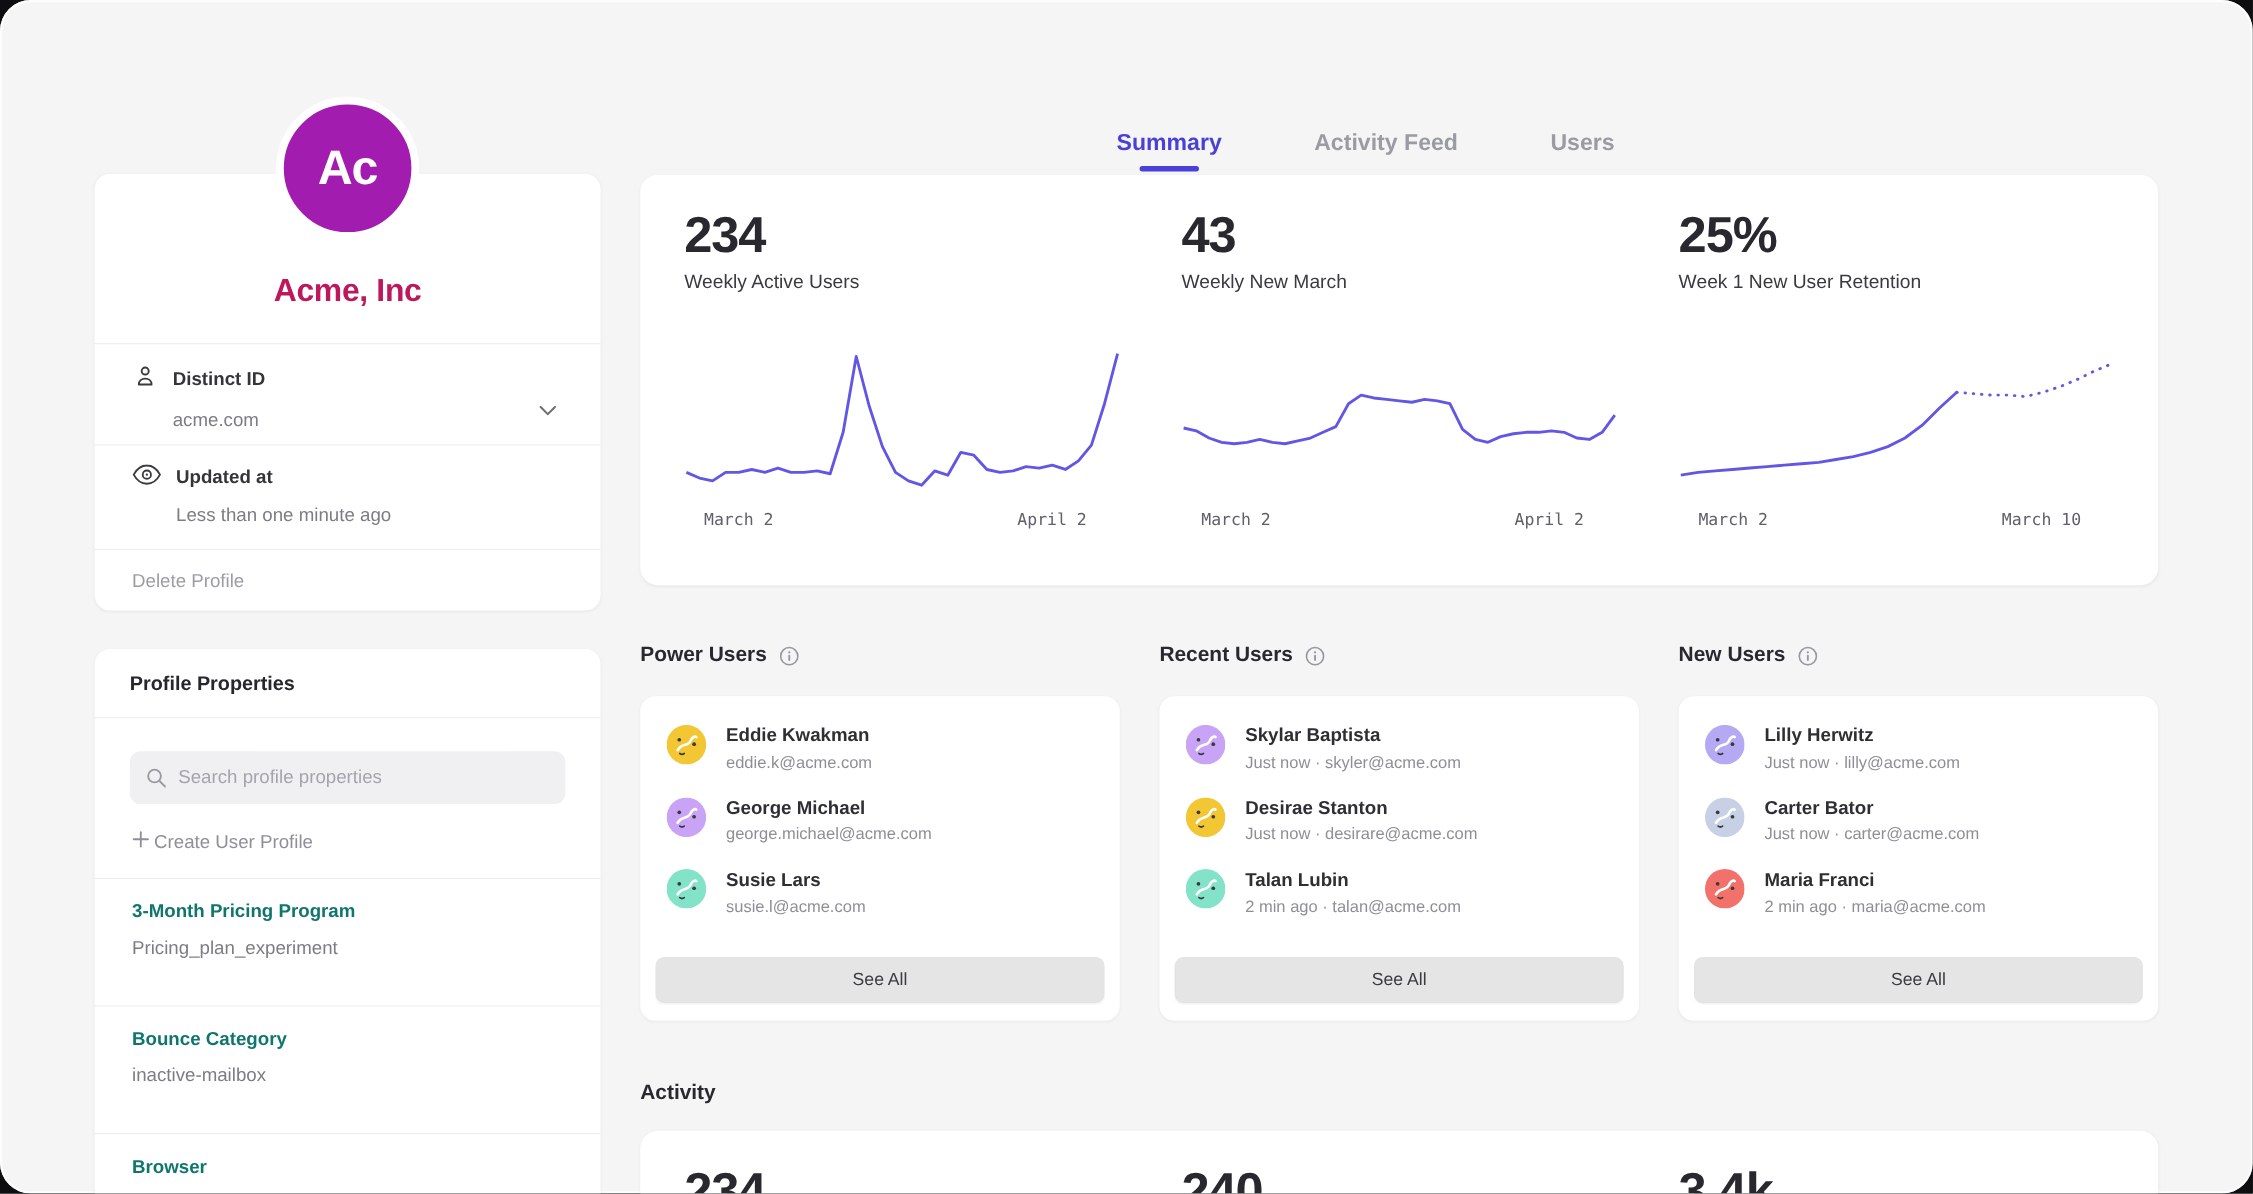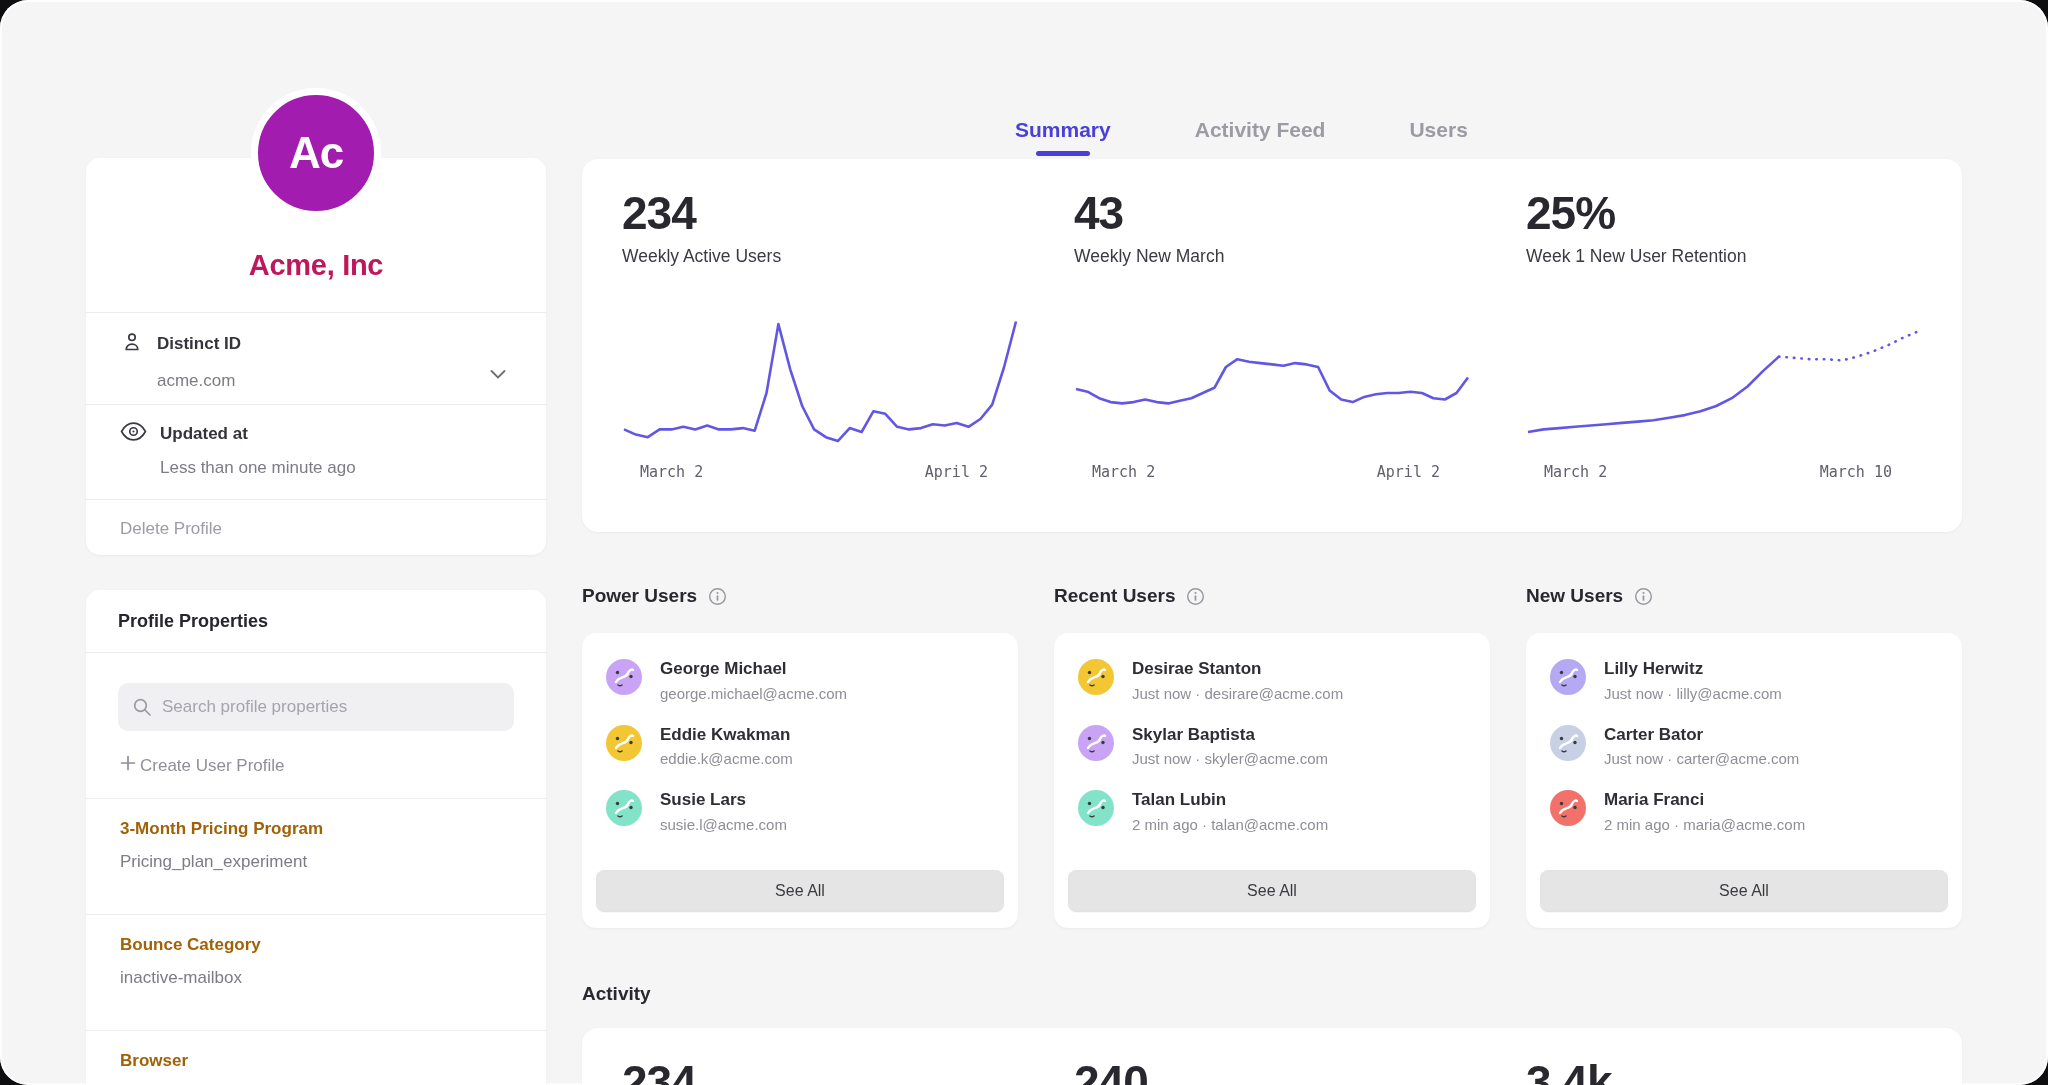--- a/index.html
+++ b/index.html
@@ -24,21 +24,21 @@
   .delete-row{height:57px;display:flex;align-items:center;padding-left:34px;font-size:17px;color:#9c9ca4;cursor:pointer;}
   .props-card{left:86px;top:590px;width:460px;height:620px;}
   .props-head{height:62px;display:flex;align-items:center;padding-left:32px;font-size:18px;font-weight:700;color:#26262c;}
   .search-wrap{margin:30px 32px 0 32px;position:relative;}
   .search-wrap input{width:100%;box-sizing:border-box;height:48px;border:none;outline:none;background:#f0f0f3;border-radius:10px;
        padding:0 14px 0 44px;font-size:17px;color:#14532d;font-family:"Liberation Sans",sans-serif;}
   .search-wrap input::placeholder{color:#a4a4ac;}
   .search-wrap .sicon{position:absolute;left:14px;top:14px;}
   .create-row{display:flex;align-items:center;gap:4px;margin:24px 32px 22px 34px;font-size:17px;color:#8f8f97;cursor:pointer;}
   .prop-item{padding:20px 32px 0 34px;height:75px;box-sizing:content-box;}
-  .prop-name{font-size:17px;font-weight:700;color:#a16207;}
+  .prop-name{font-size:17px;font-weight:700;color:#0f766e;}
   .prop-value{font-size:17px;color:#7c7c84;margin-top:13px;}
   
   .tabs{position:absolute;left:582px;top:118px;width:1380px;display:flex;z-index:4;}
   .tab{font-size:21px;font-weight:700;color:#9b9ba3;line-height:24px;cursor:pointer;text-align:center;}
   .tab.active{color:var(--accent);}
   .tab .tab-underline{height:5px;border-radius:3px;background:transparent;margin:9px auto 0;width:54px;}
   .tab.active .tab-underline{background:var(--accent);}
   
   .stats-card{position:absolute;left:582px;top:159px;width:1380px;height:373px;background:#fff;border-radius:16px;
       box-shadow:0 1px 3px rgba(20,20,30,.05);box-sizing:border-box;padding:30px 40px 18px 40px;
@@ -226,84 +226,84 @@
     <circle cx="10" cy="10" r="8.2" fill="none" stroke="#97979f" stroke-width="1.5"></circle>
     <circle cx="10" cy="6.3" r="1.1" fill="#97979f"></circle>
     <rect x="9.1" y="8.6" width="1.8" height="6" rx="0.9" fill="#97979f"></rect>
   </svg>
       </div>
     </div>
   <div class="user-cards" id="user-cards">
       <div class="user-card">
         <div class="user-row">
        <span class="u-avatar"><svg viewBox="0 0 36 36" width="36" height="36">
+    <circle cx="18" cy="18" r="18" fill="#f2c733"></circle>
+    <path d="M10 23 C14 16 20 20 22 14 C23 11 26 10 27 11" stroke="#ffffff" stroke-width="2.4" fill="none" stroke-linecap="round"></path>
+    <circle cx="11.5" cy="13.5" r="1.7" fill="#3a3a3a"></circle>
+    <circle cx="25" cy="17.5" r="1.7" fill="#3a3a3a"></circle>
+    <path d="M12 26 q2 1.6 4 0" stroke="#3a3a3a" stroke-width="1.6" fill="none" stroke-linecap="round"></path>
+  </svg></span>
+       <span>
+         <div class="u-name">Eddie Kwakman</div>
+         <div class="u-detail">eddie.k@acme.com</div>
+       </span>
+     </div>
+        <div class="user-row">
+       <span class="u-avatar"><svg viewBox="0 0 36 36" width="36" height="36">
     <circle cx="18" cy="18" r="18" fill="#c9a3f5"></circle>
     <path d="M10 23 C14 16 20 20 22 14 C23 11 26 10 27 11" stroke="#ffffff" stroke-width="2.4" fill="none" stroke-linecap="round"></path>
     <circle cx="11.5" cy="13.5" r="1.7" fill="#3a3a3a"></circle>
     <circle cx="25" cy="17.5" r="1.7" fill="#3a3a3a"></circle>
     <path d="M12 26 q2 1.6 4 0" stroke="#3a3a3a" stroke-width="1.6" fill="none" stroke-linecap="round"></path>
   </svg></span>
        <span>
          <div class="u-name">George Michael</div>
          <div class="u-detail">george.michael@acme.com</div>
        </span>
      </div>
         <div class="user-row">
        <span class="u-avatar"><svg viewBox="0 0 36 36" width="36" height="36">
-    <circle cx="18" cy="18" r="18" fill="#f2c733"></circle>
-    <path d="M10 23 C14 16 20 20 22 14 C23 11 26 10 27 11" stroke="#ffffff" stroke-width="2.4" fill="none" stroke-linecap="round"></path>
-    <circle cx="11.5" cy="13.5" r="1.7" fill="#3a3a3a"></circle>
-    <circle cx="25" cy="17.5" r="1.7" fill="#3a3a3a"></circle>
-    <path d="M12 26 q2 1.6 4 0" stroke="#3a3a3a" stroke-width="1.6" fill="none" stroke-linecap="round"></path>
-  </svg></span>
-       <span>
-         <div class="u-name">Eddie Kwakman</div>
-         <div class="u-detail">eddie.k@acme.com</div>
-       </span>
-     </div>
-        <div class="user-row">
-       <span class="u-avatar"><svg viewBox="0 0 36 36" width="36" height="36">
     <circle cx="18" cy="18" r="18" fill="#82e3c8"></circle>
     <path d="M10 23 C14 16 20 20 22 14 C23 11 26 10 27 11" stroke="#ffffff" stroke-width="2.4" fill="none" stroke-linecap="round"></path>
     <circle cx="11.5" cy="13.5" r="1.7" fill="#3a3a3a"></circle>
     <circle cx="25" cy="17.5" r="1.7" fill="#3a3a3a"></circle>
     <path d="M12 26 q2 1.6 4 0" stroke="#3a3a3a" stroke-width="1.6" fill="none" stroke-linecap="round"></path>
   </svg></span>
        <span>
          <div class="u-name">Susie Lars</div>
          <div class="u-detail">susie.l@acme.com</div>
        </span>
      </div>
         <div class="see-all">See All</div>
       </div>
       <div class="user-card">
         <div class="user-row">
        <span class="u-avatar"><svg viewBox="0 0 36 36" width="36" height="36">
+    <circle cx="18" cy="18" r="18" fill="#c9a3f5"></circle>
+    <path d="M10 23 C14 16 20 20 22 14 C23 11 26 10 27 11" stroke="#ffffff" stroke-width="2.4" fill="none" stroke-linecap="round"></path>
+    <circle cx="11.5" cy="13.5" r="1.7" fill="#3a3a3a"></circle>
+    <circle cx="25" cy="17.5" r="1.7" fill="#3a3a3a"></circle>
+    <path d="M12 26 q2 1.6 4 0" stroke="#3a3a3a" stroke-width="1.6" fill="none" stroke-linecap="round"></path>
+  </svg></span>
+       <span>
+         <div class="u-name">Skylar Baptista</div>
+         <div class="u-detail">Just now · skyler@acme.com</div>
+       </span>
+     </div>
+        <div class="user-row">
+       <span class="u-avatar"><svg viewBox="0 0 36 36" width="36" height="36">
     <circle cx="18" cy="18" r="18" fill="#f2c733"></circle>
     <path d="M10 23 C14 16 20 20 22 14 C23 11 26 10 27 11" stroke="#ffffff" stroke-width="2.4" fill="none" stroke-linecap="round"></path>
     <circle cx="11.5" cy="13.5" r="1.7" fill="#3a3a3a"></circle>
     <circle cx="25" cy="17.5" r="1.7" fill="#3a3a3a"></circle>
     <path d="M12 26 q2 1.6 4 0" stroke="#3a3a3a" stroke-width="1.6" fill="none" stroke-linecap="round"></path>
   </svg></span>
        <span>
          <div class="u-name">Desirae Stanton</div>
          <div class="u-detail">Just now · desirare@acme.com</div>
-       </span>
-     </div>
-        <div class="user-row">
-       <span class="u-avatar"><svg viewBox="0 0 36 36" width="36" height="36">
-    <circle cx="18" cy="18" r="18" fill="#c9a3f5"></circle>
-    <path d="M10 23 C14 16 20 20 22 14 C23 11 26 10 27 11" stroke="#ffffff" stroke-width="2.4" fill="none" stroke-linecap="round"></path>
-    <circle cx="11.5" cy="13.5" r="1.7" fill="#3a3a3a"></circle>
-    <circle cx="25" cy="17.5" r="1.7" fill="#3a3a3a"></circle>
-    <path d="M12 26 q2 1.6 4 0" stroke="#3a3a3a" stroke-width="1.6" fill="none" stroke-linecap="round"></path>
-  </svg></span>
-       <span>
-         <div class="u-name">Skylar Baptista</div>
-         <div class="u-detail">Just now · skyler@acme.com</div>
        </span>
      </div>
         <div class="user-row">
        <span class="u-avatar"><svg viewBox="0 0 36 36" width="36" height="36">
     <circle cx="18" cy="18" r="18" fill="#82e3c8"></circle>
     <path d="M10 23 C14 16 20 20 22 14 C23 11 26 10 27 11" stroke="#ffffff" stroke-width="2.4" fill="none" stroke-linecap="round"></path>
     <circle cx="11.5" cy="13.5" r="1.7" fill="#3a3a3a"></circle>
     <circle cx="25" cy="17.5" r="1.7" fill="#3a3a3a"></circle>
     <path d="M12 26 q2 1.6 4 0" stroke="#3a3a3a" stroke-width="1.6" fill="none" stroke-linecap="round"></path>
   </svg></span>

